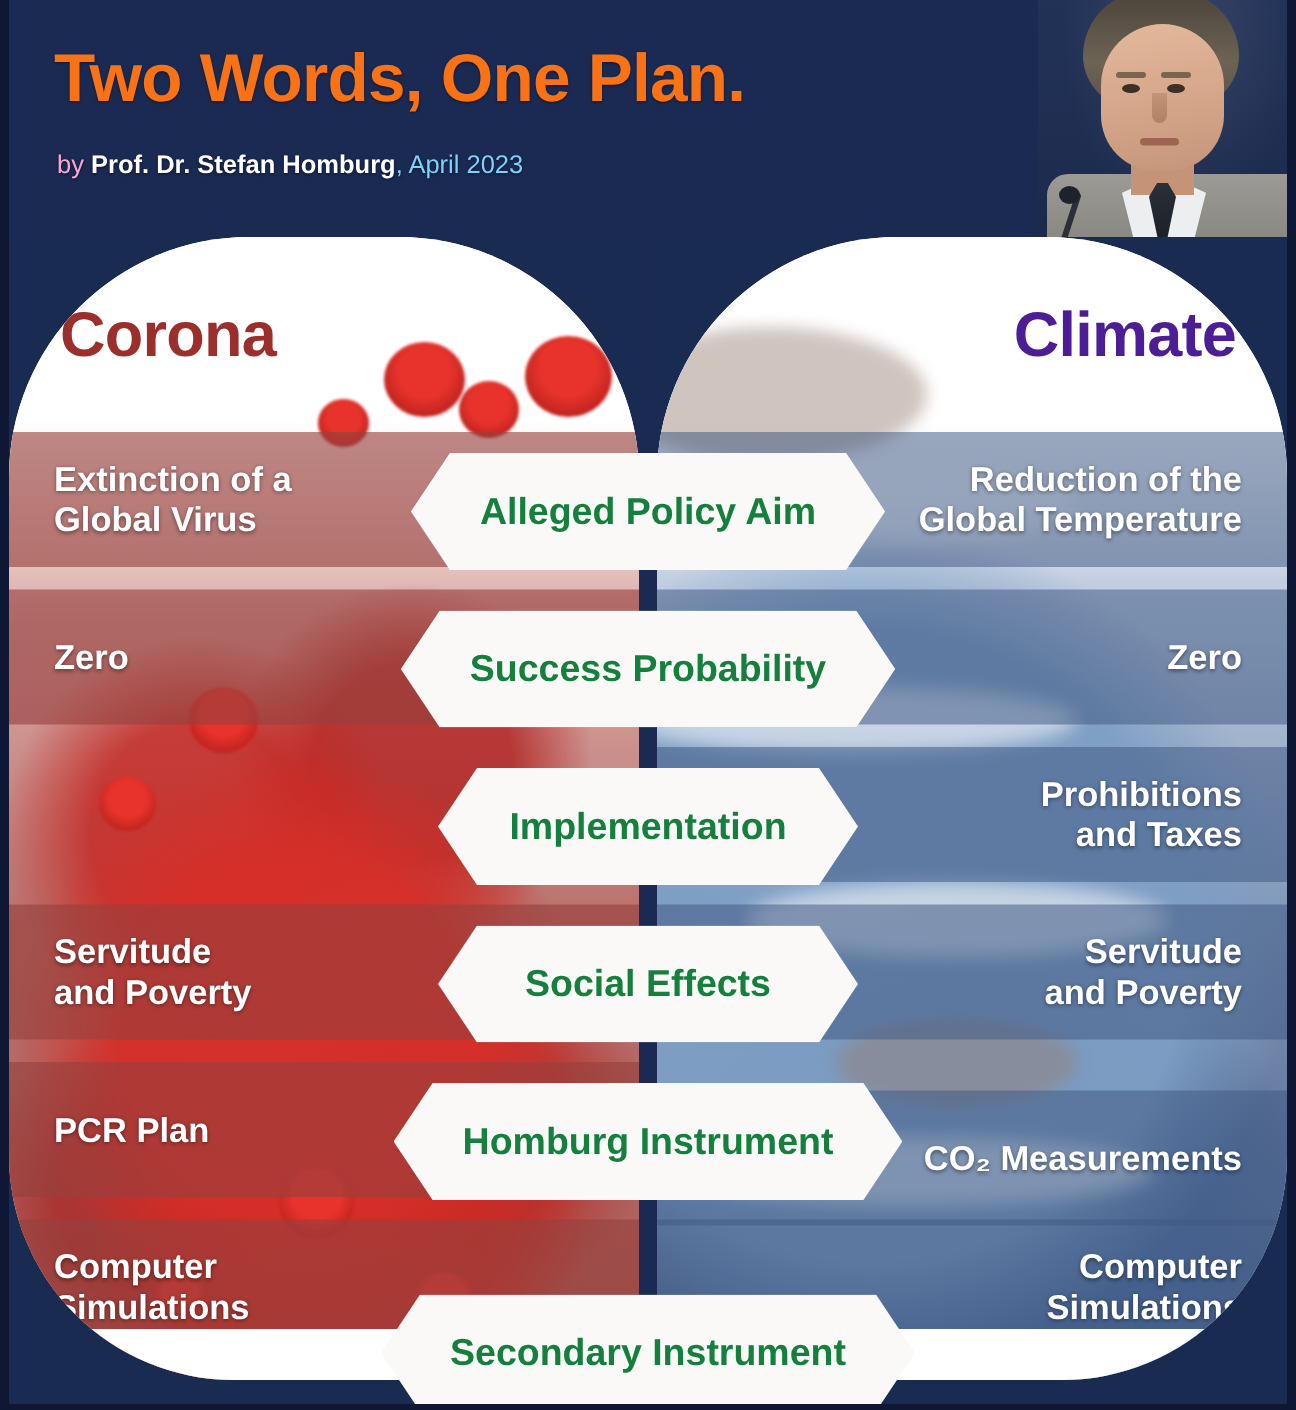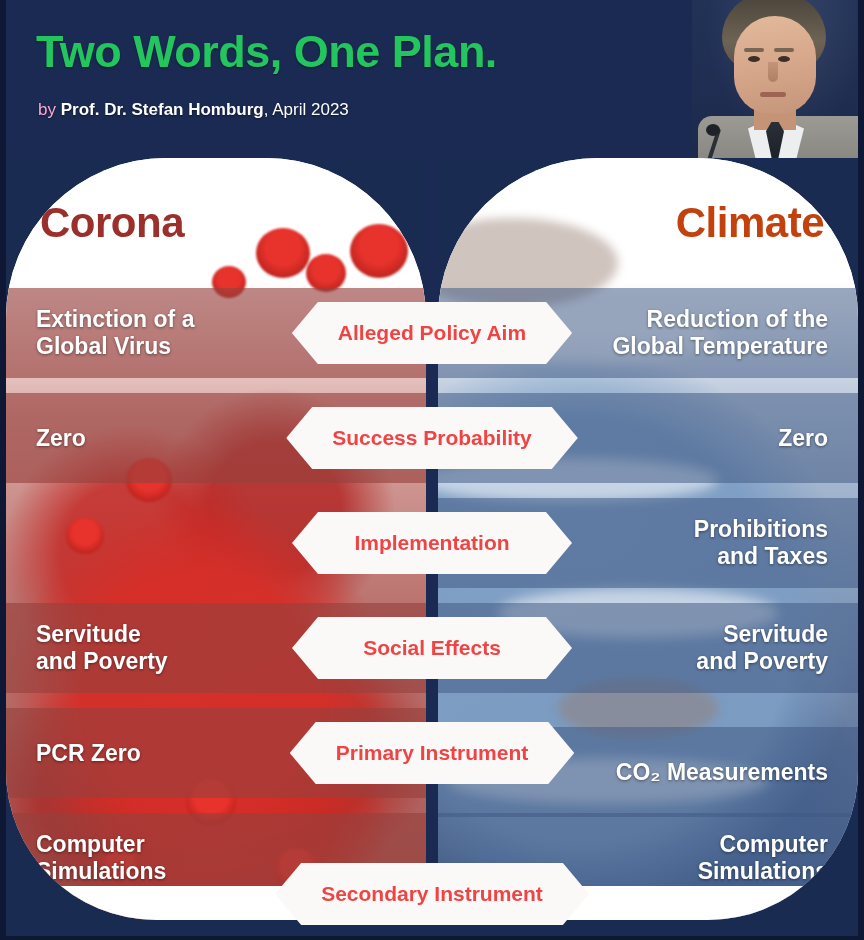--- a/index.html
+++ b/index.html
@@ -27,36 +27,36 @@
     width: 864px;
     height: 158px;
     background: #1b2a52;
     z-index: 30;
   }
   .header-title {
     position: absolute;
     left: 36px; top: 26px;
     font-size: 45px;
     font-weight: bold;
-    color: #22c55e;
+    color: #f97316;
     letter-spacing: -0.5px;
     text-shadow: 0 1px 2px rgba(0,0,0,.45);
     white-space: nowrap;
   }
   .header-byline {
     position: absolute;
     left: 38px; top: 100px;
     font-size: 17px;
     color: #dfe4ee;
     white-space: nowrap;
     text-shadow: 0 1px 2px rgba(0,0,0,.5);
   }
   .header-byline .by { font-weight: normal; color: #f9a8d4; }
   .header-byline .name { font-weight: bold; color: #ffffff; }
-  .header-byline .date { font-weight: normal; color: #ffffff; }
+  .header-byline .date { font-weight: normal; color: #7dd3fc; }
 
   
   .portrait {
     position: absolute;
     right: 0; top: 0;
     width: 172px;
     height: 158px;
     overflow: hidden;
     background: linear-gradient(160deg,#1d2b4e 0%,#223358 55%,#1a2747 100%);
   }
@@ -181,21 +181,21 @@
   }
   .col-head-text {
     font-size: 42px;
     font-weight: bold;
     letter-spacing: -0.5px;
     white-space: nowrap;
   }
   .panel.left  .col-head { padding-left: 34px; justify-content: flex-start; }
   .panel.right .col-head { padding-right: 34px; justify-content: flex-end; }
   .panel.left  .col-head-text { color: #9b2f2c; }
-  .panel.right .col-head-text { color: #c2410c; }
+  .panel.right .col-head-text { color: #4c1d95; }
 
   
   .band {
     position: absolute;
     left: 0;
     width: 420px;
     height: 90px;
     z-index: 5;
     display: flex;
     align-items: center;
@@ -225,29 +225,29 @@
     position: absolute;
     left: 0; top: 158px;
     width: 864px; height: 782px;
     z-index: 20;
     pointer-events: none;
   }
   .chip {
     position: absolute;
     left: 50%;
     transform: translateX(-50%);
-    height: 62px;
+    height: 78px;
     min-width: 280px;
     padding: 0 46px;
     display: flex;
     align-items: center;
     justify-content: center;
     background: #fbf9f8;
-    color: #ef4444;
-    font-size: 21px;
+    color: #15803d;
+    font-size: 25px;
     font-weight: bold;
     white-space: nowrap;
     clip-path: polygon(26px 0, calc(100% - 26px) 0, 100% 50%, calc(100% - 26px) 100%, 26px 100%, 0 50%);
     filter: drop-shadow(0 2px 3px rgba(0,0,0,.35));
     pointer-events: auto;
   }
 
   
   .gap {
     position:absolute;
@@ -317,21 +317,21 @@
       <div class="band" style="top:130px;">
         <span class="band-text">Extinction of a<br>Global Virus</span>
       </div>
       <div class="band" style="top:235px;">
         <span class="band-text">Zero</span>
       </div>
       <div class="band" style="top:445px;">
         <span class="band-text">Servitude<br>and Poverty</span>
       </div>
       <div class="band" style="top:550px;">
-        <span class="band-text">PCR Zero</span>
+        <span class="band-text">PCR Plan</span>
       </div>
       <div class="band" style="top:655px;">
         <span class="band-text">Computer<br>Simulations</span>
       </div>
       <div class="tail"></div>
     </div>
 
     <div class="panel right">
       <div class="art art-earth">
         <div class="land" style="left:-30px;top:60px;width:210px;height:90px;"></div>
@@ -368,20 +368,20 @@
     </div>
   </div>
 
   <div class="gap"></div>
 
   <div class="center-col">
     <div class="chip" style="top:144px;">Alleged Policy Aim</div>
     <div class="chip" style="top:249px;">Success Probability</div>
     <div class="chip" style="top:459px;">Social Effects</div>
     <div class="chip" style="top:354px;">Implementation</div>
-    <div class="chip" style="top:564px;">Primary Instrument</div>
+    <div class="chip" style="top:564px;">Homburg Instrument</div>
     <div class="chip" style="top:705px;">Secondary Instrument</div>
   </div>
 
   <div class="frame-l"></div>
   <div class="frame-r"></div>
   <div class="frame-b"></div>
 </div>
 
 </body></html>

